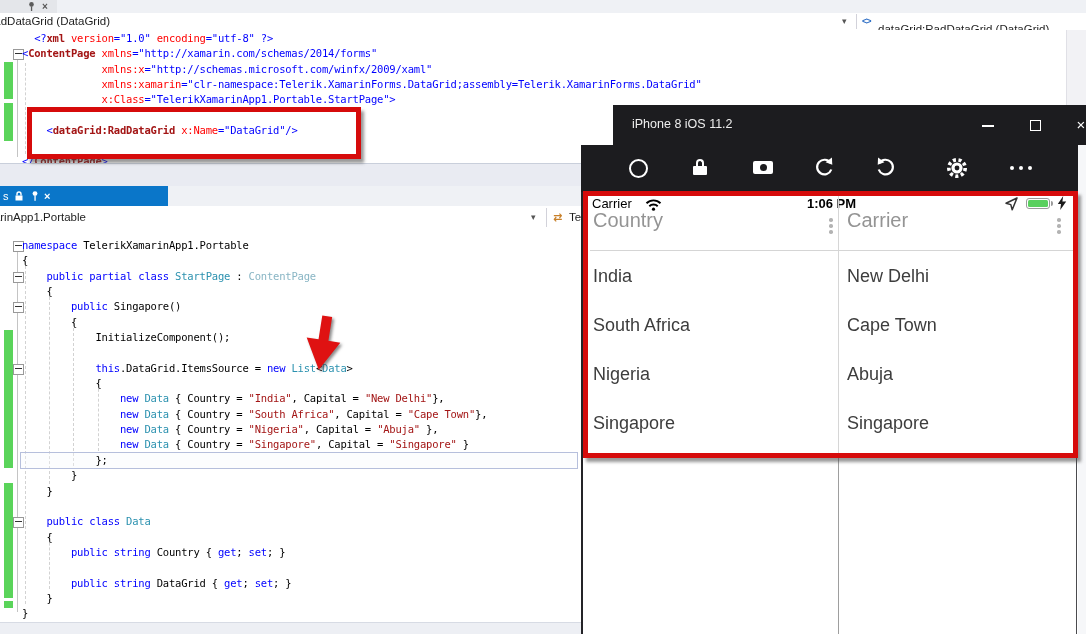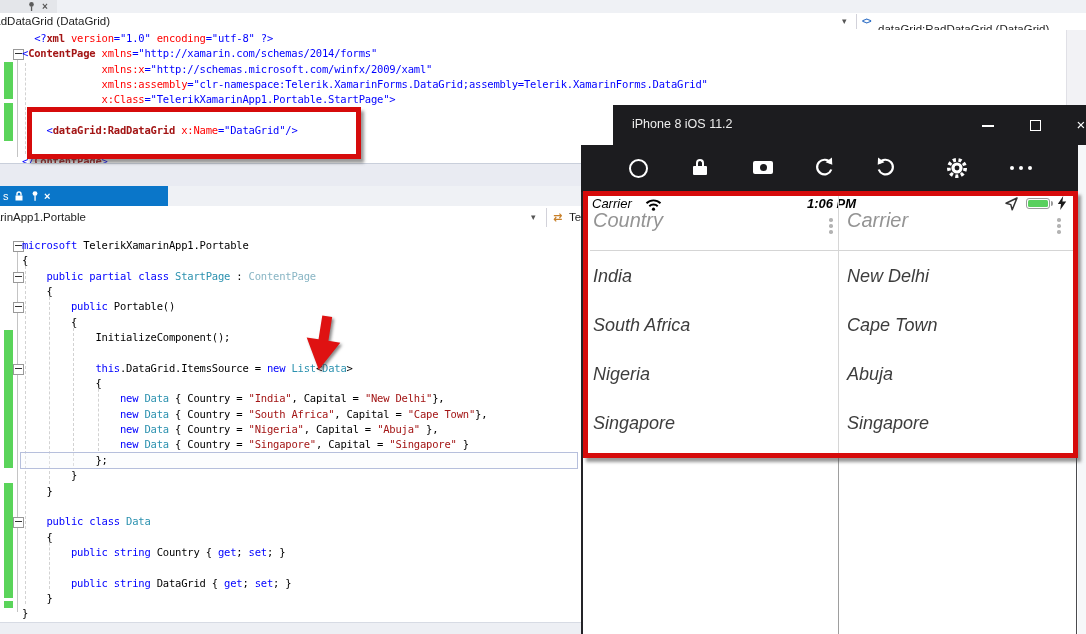--- a/index.html
+++ b/index.html
@@ -55,21 +55,21 @@
   .winbtn .max{display:block;position:absolute;left:10px;top:15px;width:9px;height:9px;border:1.5px solid #fff;}
   .sim-toolbar{left:581px;top:145px;width:497px;height:47px;background:#1c1c1f;}
   .tbi{position:absolute;top:10px;width:26px;height:26px;}
   .circ{position:absolute;left:4px;top:4px;width:15px;height:15px;border:2px solid #fff;border-radius:50%;}
   .lockb{position:absolute;left:5px;top:11px;width:14px;height:9px;background:#fff;border-radius:1px;}
   .locks{position:absolute;left:8px;top:4px;width:8px;height:8px;border:2px solid #fff;border-bottom:none;border-radius:5px 5px 0 0;box-sizing:border-box;}
   .camb{position:absolute;left:3px;top:6px;width:20px;height:13px;background:#fff;border-radius:2px;}
   .camh{position:absolute;left:10px;top:9px;width:7px;height:7px;background:#1c1c1f;border-radius:50%;}
   .dots3{position:absolute;top:21px;width:30px;height:5px;}
   .dots3 i{position:absolute;top:0;width:4px;height:4px;background:#fff;border-radius:50%;}
-  .sim-screen{left:581px;top:192px;width:497px;height:442px;background:#ffffff;border-left:2px solid #242428;box-sizing:border-box;font-style:italic;}
+  .sim-screen{left:581px;top:192px;width:497px;height:442px;background:#ffffff;border-left:2px solid #242428;box-sizing:border-box;}
   .sim-rborder{left:1076px;top:192px;width:1px;height:442px;background:#4a4a4e;}
   .sbar-txt{position:absolute;font-size:13px;color:#000;}
   .time{left:0;top:4px;width:497px;text-align:center;font-weight:bold;font-size:13px;color:#000;}
   .ghead{position:absolute;top:17px;font-size:20px;color:#949494;}
   .vdots{position:absolute;width:4px;}
   .vdots i{display:block;width:3.5px;height:3.5px;border-radius:50%;background:#b3b3b3;margin-bottom:2.6px;}
   .coldiv{position:absolute;left:255px;width:1px;}
   .hline{position:absolute;left:7px;width:483px;height:1px;background:#d5d5d5;}
   .grows{position:absolute;left:7px;top:60px;width:483px;}
   .grow{position:relative;height:49px;}
@@ -108,21 +108,21 @@
   <div class="abs xaml-editor"></div>
   <div class="abs chg" style="top:62px;height:37px"></div>
   <div class="abs chg" style="top:103px;height:38px"></div>
   <div class="abs oline" style="left:17px;top:58px;height:99px"></div>
   <div class="abs iguide" style="left:25px;top:63px;height:91px"></div>
   <div class="abs collapse" style="left:13px;top:49px"></div>
   <div id="xaml-code" class="code" style="left:22px;top:31px">
       <div class="cl"><span class="tk-p">  </span><span class="tk-d">&lt;?</span><span class="tk-el">xml</span><span class="tk-p"> </span><span class="tk-at">version</span><span class="tk-d">=</span><span class="tk-av">"1.0"</span><span class="tk-p"> </span><span class="tk-at">encoding</span><span class="tk-d">=</span><span class="tk-av">"utf-8"</span><span class="tk-d"> ?&gt;</span></div>
       <div class="cl"><span class="tk-d">&lt;</span><span class="tk-el">ContentPage</span><span class="tk-p"> </span><span class="tk-at">xmlns</span><span class="tk-d">=</span><span class="tk-av">"http://xamarin.com/schemas/2014/forms"</span></div>
       <div class="cl"><span class="tk-p">             </span><span class="tk-at">xmlns:x</span><span class="tk-d">=</span><span class="tk-av">"http://schemas.microsoft.com/winfx/2009/xaml"</span></div>
-      <div class="cl"><span class="tk-p">             </span><span class="tk-at">xmlns:assembly</span><span class="tk-d">=</span><span class="tk-av">"clr-namespace:Telerik.XamarinForms.DataGrid;assembly=Telerik.XamarinForms.DataGrid"</span></div>
+      <div class="cl"><span class="tk-p">             </span><span class="tk-at">xmlns:xamarin</span><span class="tk-d">=</span><span class="tk-av">"clr-namespace:Telerik.XamarinForms.DataGrid;assembly=Telerik.XamarinForms.DataGrid"</span></div>
       <div class="cl"><span class="tk-p">             </span><span class="tk-at">x:Class</span><span class="tk-d">=</span><span class="tk-av">"TelerikXamarinApp1.Portable.StartPage"</span><span class="tk-d">&gt;</span></div>
       <div class="cl"></div>
       <div class="cl"><span class="tk-p">    </span><span class="tk-d">&lt;</span><span class="tk-el">dataGrid:RadDataGrid</span><span class="tk-p"> </span><span class="tk-at">x:Name</span><span class="tk-d">=</span><span class="tk-av">"DataGrid"</span><span class="tk-d">/&gt;</span></div>
       <div class="cl"></div>
       <div class="cl"><span class="tk-d">&lt;/</span><span class="tk-el">ContentPage</span><span class="tk-d">&gt;</span></div>
     </div>
 
   <div class="abs splitter"></div>
 
   <div class="abs tabstrip2">
@@ -160,25 +160,25 @@
   <div class="abs iguide" style="left:49px;top:533px;height:56px"></div>
   <div class="abs iguide" style="left:73px;top:318px;height:148px"></div>
   <div class="abs iguide" style="left:98px;top:379px;height:72px"></div>
   <div class="abs collapse" style="left:13px;top:241px"></div>
   <div class="abs collapse" style="left:13px;top:272px"></div>
   <div class="abs collapse" style="left:13px;top:302px"></div>
   <div class="abs collapse" style="left:13px;top:364px"></div>
   <div class="abs collapse" style="left:13px;top:517px"></div>
   <div class="abs curline" style="left:20px;top:452px;width:556px;height:15px"></div>
   <div id="cs-code" class="code" style="left:22px;top:238px">
-      <div class="cl"><span class="tk-k">microsoft</span><span class="tk-p"> TelerikXamarinApp1.Portable</span></div>
+      <div class="cl"><span class="tk-k">namespace</span><span class="tk-p"> TelerikXamarinApp1.Portable</span></div>
       <div class="cl"><span class="tk-p">{</span></div>
       <div class="cl"><span class="tk-p">    </span><span class="tk-k">public</span><span class="tk-p"> </span><span class="tk-k">partial</span><span class="tk-p"> </span><span class="tk-k">class</span><span class="tk-p"> </span><span class="tk-ty">StartPage</span><span class="tk-p"> : </span><span class="tk-tyl">ContentPage</span></div>
       <div class="cl"><span class="tk-p">    {</span></div>
-      <div class="cl"><span class="tk-p">        </span><span class="tk-k">public</span><span class="tk-p"> Portable()</span></div>
+      <div class="cl"><span class="tk-p">        </span><span class="tk-k">public</span><span class="tk-p"> Singapore()</span></div>
       <div class="cl"><span class="tk-p">        {</span></div>
       <div class="cl"><span class="tk-p">            InitializeComponent();</span></div>
       <div class="cl"></div>
       <div class="cl"><span class="tk-p">            </span><span class="tk-k">this</span><span class="tk-p">.DataGrid.ItemsSource = </span><span class="tk-k">new</span><span class="tk-p"> </span><span class="tk-ty">List</span><span class="tk-p">&lt;</span><span class="tk-ty">Data</span><span class="tk-p">&gt;</span></div>
       <div class="cl"><span class="tk-p">            {</span></div>
       <div class="cl"><span class="tk-p">                </span><span class="tk-k">new</span><span class="tk-p"> </span><span class="tk-ty">Data</span><span class="tk-p"> { Country = </span><span class="tk-s">"India"</span><span class="tk-p">, Capital = </span><span class="tk-s">"New Delhi"</span><span class="tk-p">},</span></div>
       <div class="cl"><span class="tk-p">                </span><span class="tk-k">new</span><span class="tk-p"> </span><span class="tk-ty">Data</span><span class="tk-p"> { Country = </span><span class="tk-s">"South Africa"</span><span class="tk-p">, Capital = </span><span class="tk-s">"Cape Town"</span><span class="tk-p">},</span></div>
       <div class="cl"><span class="tk-p">                </span><span class="tk-k">new</span><span class="tk-p"> </span><span class="tk-ty">Data</span><span class="tk-p"> { Country = </span><span class="tk-s">"Nigeria"</span><span class="tk-p">, Capital = </span><span class="tk-s">"Abuja"</span><span class="tk-p"> },</span></div>
       <div class="cl"><span class="tk-p">                </span><span class="tk-k">new</span><span class="tk-p"> </span><span class="tk-ty">Data</span><span class="tk-p"> { Country = </span><span class="tk-s">"Singapore"</span><span class="tk-p">, Capital = </span><span class="tk-s">"Singapore"</span><span class="tk-p"> }</span></div>
       <div class="cl"><span class="tk-p">            };</span></div>

